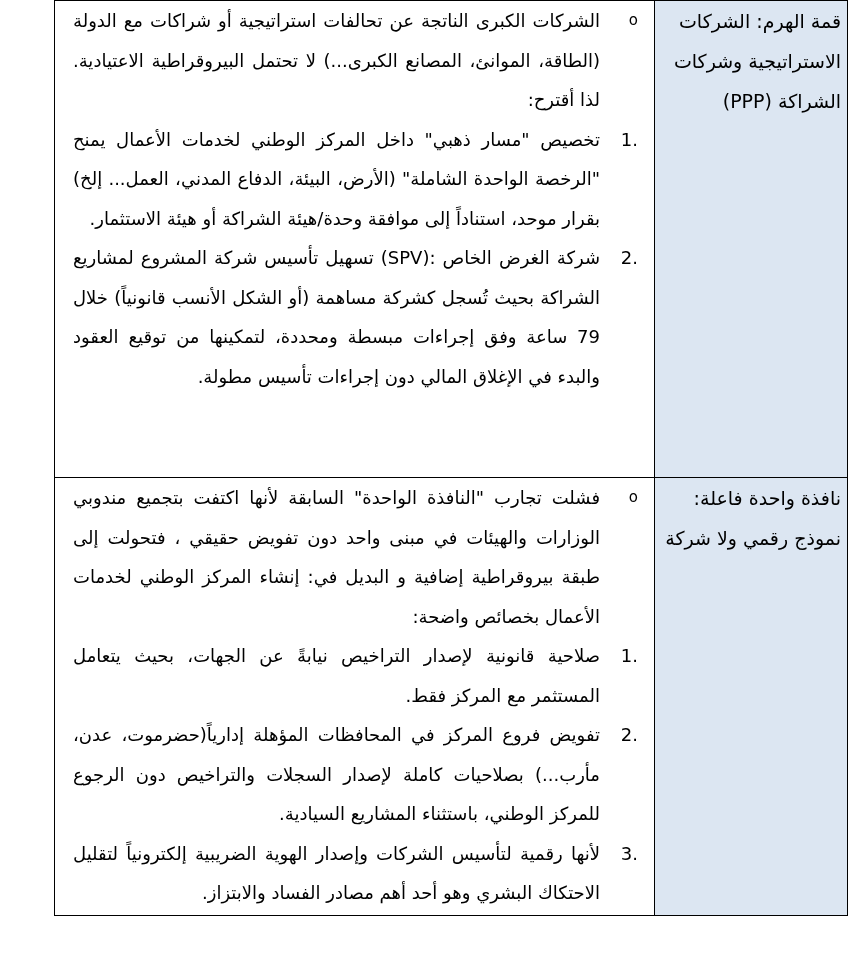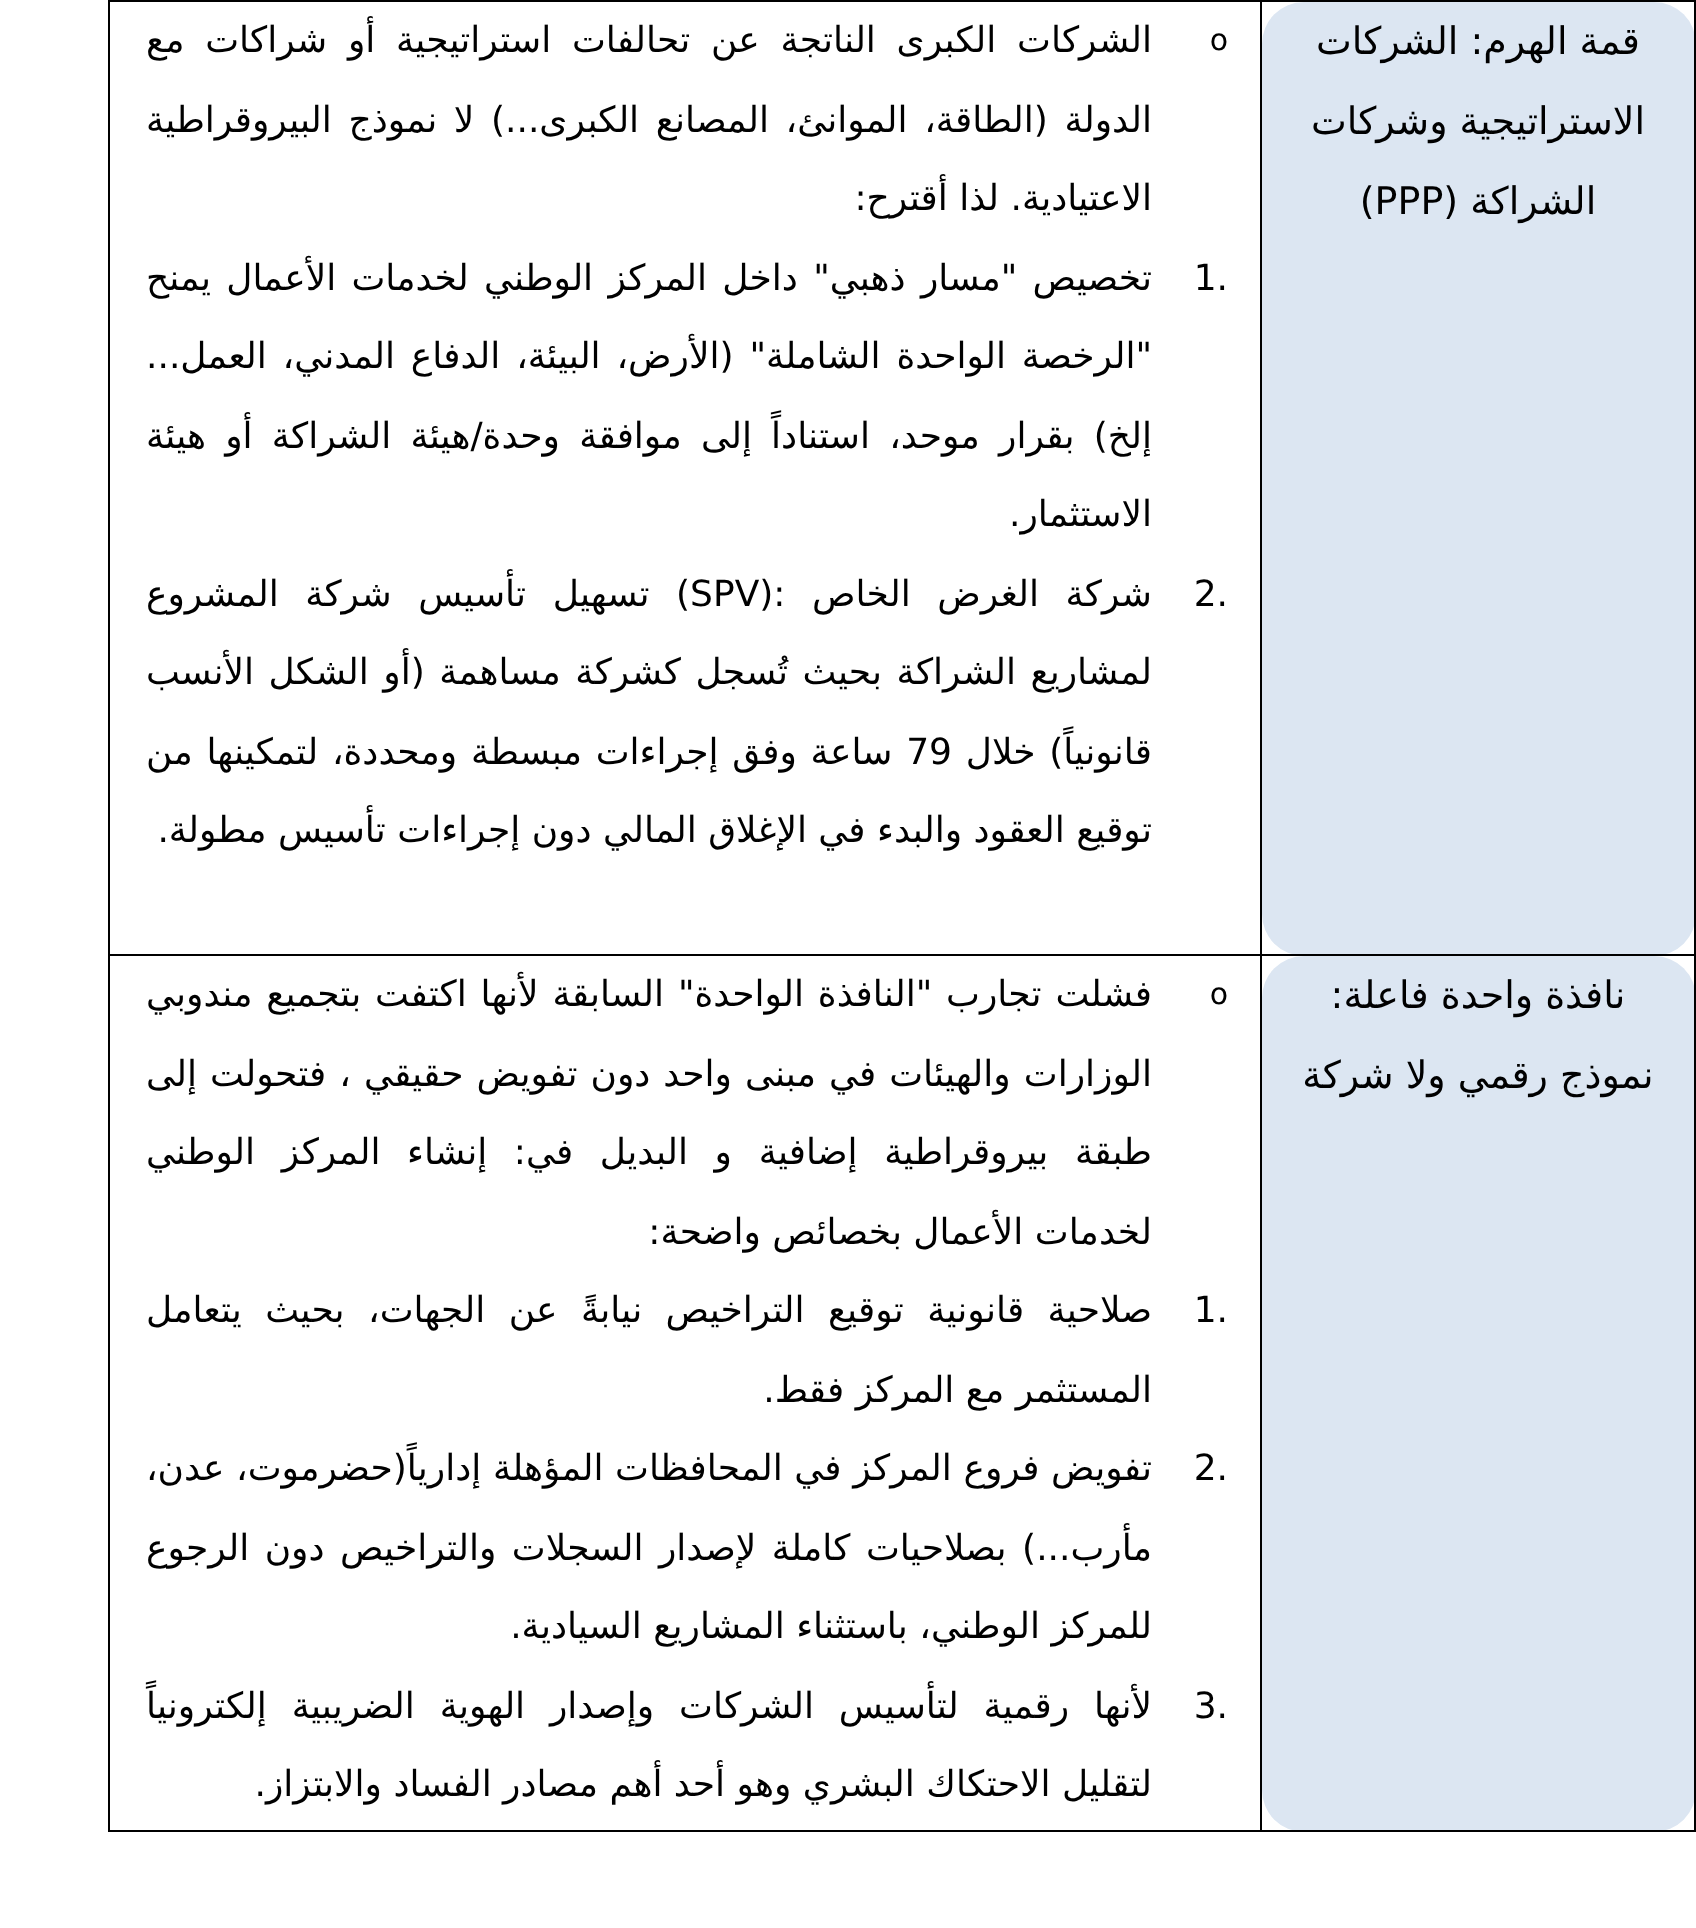--- a/index.html
+++ b/index.html
@@ -1,22 +1,22 @@
 <!DOCTYPE html>
 <html><head>
 <meta charset="utf-8">
 <style>
   html, body { margin: 0; padding: 0; background: #ffffff; }
   body { width: 848px; height: 964px; position: relative; overflow: hidden;
          font-family: "DejaVu Sans", sans-serif; color: #000; }
   table.doc { position: absolute; left: 54px; top: 0; width: 794px;
               border-collapse: collapse; direction: rtl; table-layout: fixed; }
   table.doc td { border: 1.5px solid #000; vertical-align: top; }
-  td.label { width: 180px; background: #dce6f2; text-align: center;
-             font-size: 19px; line-height: 40px; padding: 0 18px; border-radius: 21px; }
+  td.label { width: 180px; background: #dce6f2; text-align: right;
+             font-size: 19px; line-height: 40px; padding: 0 6px; }
   td.content { padding: 0 8px 0 18px; font-size: 18px; line-height: 39.5px; }
   .item { display: flex; flex-direction: row; align-items: flex-start; }
   .marker { flex: 0 0 38px; text-align: right; padding-right: 8px; }
   .bullet-marker { font-size: 15px; }
   .num-marker { direction: ltr; text-align: right; }
   .text { flex: 1; text-align: justify; }
   .row1 td { height: 476px; }
   .row2 td { height: 437px; }
 </style>
 </head>
@@ -24,21 +24,21 @@
 
 <table class="doc">
   <tbody>
       <tr class="row1">
     <td class="label">
       <div style="padding-top:0px;">قمة الهرم: الشركات الاستراتيجية وشركات الشراكة (PPP)</div>
     </td>
     <td class="content">
       <div class="item">
         <span class="marker bullet-marker">o</span>
-        <span class="text">الشركات الكبرى الناتجة عن تحالفات استراتيجية أو شراكات مع الدولة (الطاقة، الموانئ، المصانع الكبرى...) لا نموذج البيروقراطية الاعتيادية. لذا أقترح:</span>
+        <span class="text">الشركات الكبرى الناتجة عن تحالفات استراتيجية أو شراكات مع الدولة (الطاقة، الموانئ، المصانع الكبرى...) لا تحتمل البيروقراطية الاعتيادية. لذا أقترح:</span>
       </div>
       <div class="item">
         <span class="marker num-marker">1.</span>
         <span class="text">تخصيص "مسار ذهبي" داخل المركز الوطني لخدمات الأعمال يمنح "الرخصة الواحدة الشاملة" (الأرض، البيئة، الدفاع المدني، العمل... إلخ) بقرار موحد، استناداً إلى موافقة وحدة/هيئة الشراكة أو هيئة الاستثمار.</span>
       </div>
       <div class="item">
         <span class="marker num-marker">2.</span>
         <span class="text">شركة الغرض الخاص :(SPV) تسهيل تأسيس شركة المشروع لمشاريع الشراكة بحيث تُسجل كشركة مساهمة (أو الشكل الأنسب قانونياً) خلال 79 ساعة وفق إجراءات مبسطة ومحددة، لتمكينها من توقيع العقود والبدء في الإغلاق المالي دون إجراءات تأسيس مطولة.</span>
       </div>
     </td>
@@ -47,21 +47,21 @@
     <td class="label">
       <div>نافذة واحدة فاعلة: نموذج رقمي ولا شركة</div>
     </td>
     <td class="content">
       <div class="item">
         <span class="marker bullet-marker">o</span>
         <span class="text">فشلت تجارب "النافذة الواحدة" السابقة لأنها اكتفت بتجميع مندوبي الوزارات والهيئات في مبنى واحد دون تفويض حقيقي ، فتحولت إلى طبقة بيروقراطية إضافية و البديل في: إنشاء المركز الوطني لخدمات الأعمال بخصائص واضحة:</span>
       </div>
       <div class="item">
         <span class="marker num-marker">1.</span>
-        <span class="text">صلاحية قانونية توقيع التراخيص نيابةً عن الجهات، بحيث يتعامل المستثمر مع المركز فقط.</span>
+        <span class="text">صلاحية قانونية لإصدار التراخيص نيابةً عن الجهات، بحيث يتعامل المستثمر مع المركز فقط.</span>
       </div>
       <div class="item">
         <span class="marker num-marker">2.</span>
         <span class="text">تفويض فروع المركز في المحافظات المؤهلة إدارياً(حضرموت، عدن، مأرب...) بصلاحيات كاملة لإصدار السجلات والتراخيص دون الرجوع للمركز الوطني، باستثناء المشاريع السيادية.</span>
       </div>
       <div class="item">
         <span class="marker num-marker">3.</span>
         <span class="text">لأنها رقمية لتأسيس الشركات وإصدار الهوية الضريبية إلكترونياً لتقليل الاحتكاك البشري وهو أحد أهم مصادر الفساد والابتزاز.</span>
       </div>
     </td>

